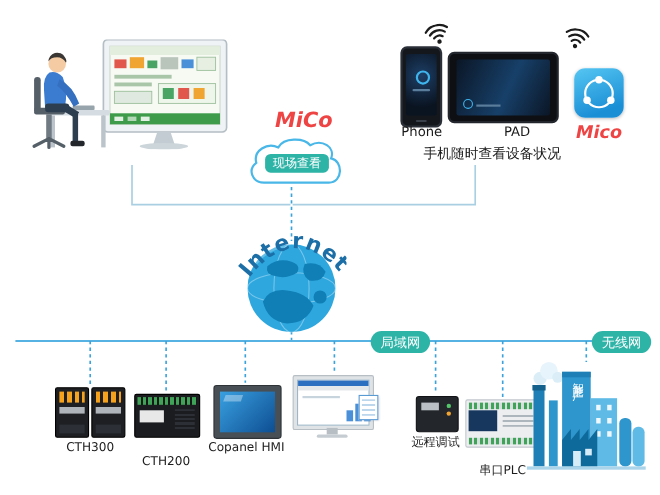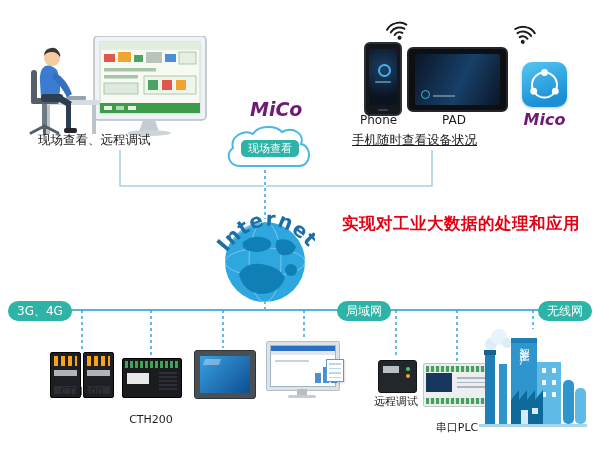--- a/index.html
+++ b/index.html
@@ -8,22 +8,22 @@
     font-family:"DejaVu Sans","Liberation Sans",sans-serif;color:#1a1a1a;
   }
   .abs{position:absolute;}
   svg{display:block;}
   
   .connectors{position:absolute;left:0;top:0;z-index:1;}
   .ln-solid{stroke:#a9cfe2;stroke-width:1.5;fill:none;}
   .ln-dash{stroke:#3aa3dd;stroke-width:1.5;stroke-dasharray:3 3;fill:none;}
   .ln-bus{stroke:#56b2e2;stroke-width:2;}
   
-  .caption{position:absolute;font-size:12.5px;color:#1a1a1a;text-align:left;z-index:3;}
-  .brand{position:absolute;font-weight:bold;font-style:italic;color:#701a75;z-index:3;}
+  .caption{position:absolute;font-size:12.5px;color:#1a1a1a;text-align:right;z-index:3;}
+  .brand{position:absolute;font-weight:bold;font-style:italic;color:#ef4444;z-index:3;}
   .headline{position:absolute;left:342px;top:213px;width:252px;font-size:16.5px;font-weight:bold;color:#e50113;z-index:3;letter-spacing:.5px;}
   .device-label{position:absolute;font-size:11px;color:#1d1d1d;text-align:center;line-height:1.3;z-index:3;}
   
   .pill{position:absolute;background:#2eb3a7;color:#fff;border-radius:11px;font-size:12px;line-height:1.2;
         padding:3px 9px;text-align:center;white-space:nowrap;z-index:3;}
   .pill-two{border-radius:9px;padding:2px 8px;}
   .pill-cloud{border-radius:5px;font-size:11px;padding:2px 7px;background:#2eb3a7;}
   
   .phone{position:absolute;left:364px;top:42px;width:34px;height:70px;background:#14171c;border:2px solid #2b3038;border-radius:6px;z-index:2;}
   .phone-screen{position:absolute;left:3px;right:3px;top:5px;bottom:9px;border-radius:2px;
@@ -150,21 +150,20 @@
       <path d="M30,20 a8,8 0 0 1 15,-4 q2,3 1,5 q-3,-5 -8,-5 q-6,0 -8,4 z" fill="#3a3734"></path>
       <path d="M31,30 Q25,34 26,46 L27,62 L45,62 Q48,46 43,34 Q37,28 31,30 Z" fill="#3c7cd0"></path>
       <path d="M40,36 Q52,42 58,58 L53,61 Q46,48 38,42 Z" fill="#3470bf"></path>
       <rect x="27" y="58" width="22" height="8" rx="3" fill="#2c3e50"></rect>
       <path d="M45,58 L58,66 L54,71 L42,64 Z" fill="#2c3e50"></path>
       <rect x="52" y="66" width="5" height="28" fill="#2c3e50"></rect>
       <rect x="50" y="92" width="13" height="5" rx="2" fill="#23272b"></rect>
     </g>
   </svg>
 
-  <div class="caption" style="left:38px;top:132px;width:168px;">现场查看、远程调试</div>
 
   <div class="brand" style="left:250px;top:98px;font-size:19px;">MiCo</div>
 
   <svg class="abs" style="left:224px;top:124px;z-index:2;" width="88" height="48" viewBox="0 0 88 48">
     <path d="M16,42 C5,42 1,30 9,24 C6,13 19,5 29,10 C34,1 52,1 58,8 C69,2 81,10 77,20 C88,22 88,42 75,42 Z" fill="#ffffff" stroke="#49b7e8" stroke-width="2"></path>
   </svg>
   <div class="pill pill-cloud" style="left:241px;top:140px;">现场查看</div>
 
   <svg class="wifi" style="left:386px;top:22px;transform:rotate(-15deg);" width="24" height="20" viewBox="0 0 24 20">
     <circle cx="12" cy="16" r="2" fill="#1c1c1c"></circle>
@@ -195,69 +194,68 @@
   <div class="mico-icon">
     <svg width="45" height="45" viewBox="0 0 45 45">
       <circle cx="22.5" cy="23" r="12.5" stroke="#ffffff" stroke-width="2" fill="none"></circle>
       <circle cx="22.5" cy="10.5" r="3.4" fill="#ffffff"></circle>
       <circle cx="11.7" cy="29.2" r="3.4" fill="#ffffff"></circle>
       <circle cx="33.3" cy="29.2" r="3.4" fill="#ffffff"></circle>
     </svg>
   </div>
   <div class="brand" style="left:522px;top:110px;width:45px;text-align:center;font-size:16px;">Mico</div>
 
-  <div class="caption" style="left:352px;top:132px;width:158px;text-decoration:underline;">手机随时查看设备状况</div>
+  <div class="caption" style="left:352px;top:132px;width:158px;">手机随时查看设备状况</div>
 
   <svg class="abs" style="left:215px;top:198px;z-index:2;" width="100" height="106" viewBox="0 0 100 106">
     <circle cx="50" cy="64" r="40" fill="#2ea7df"></circle>
     <ellipse cx="50" cy="64" rx="40" ry="14" fill="none" stroke="#ffffff" stroke-width="1" opacity="0.35"></ellipse>
     <ellipse cx="50" cy="64" rx="16" ry="40" fill="none" stroke="#ffffff" stroke-width="1" opacity="0.35"></ellipse>
     <path d="M28,44 q10,-8 22,-4 q9,3 5,10 q-10,6 -20,3 q-9,-2 -7,-9 z" fill="#0f7fb5"></path>
     <path d="M62,42 q13,-3 19,7 q-3,10 -15,8 q-8,-6 -4,-15 z" fill="#0f7fb5"></path>
     <path d="M24,76 q6,-12 22,-10 q18,2 24,14 q-6,16 -24,16 q-18,-2 -22,-20 z" fill="#0f7fb5"></path>
     <circle cx="76" cy="72" r="6" fill="#0f7fb5"></circle>
     <path d="M18,40 a40,40 0 0 1 26,-15" stroke="#ffffff" stroke-width="4" opacity="0.25" fill="none" stroke-linecap="round"></path>
     <path id="inetArc" d="M6,62 Q50,0 94,50" fill="none"></path>
     <text font-size="20" font-weight="bold" fill="#1b6ea6" letter-spacing="1">
       <textPath href="#inetArc" startOffset="8%">Internet</textPath>
     </text>
   </svg>
 
-  <div class="headline">实现对工业大数据的处理和应用</div>
-
-  <div class="pill" style="left:8px;top:301px;">3G、4G</div>
+
   <div class="pill" style="left:538px;top:301px;">无线网</div>
   <div class="pill" style="left:337px;top:301px;">局域网</div>
 
   <div class="dev" style="left:50px;top:352px;width:64px;height:46px;">
     <div class="cth-mod" style="left:0;">
       <div class="cth-ports"></div>
       <div class="cth-plate"></div>
       <div class="cth-base"></div>
     </div>
     <div class="cth-mod" style="left:33px;">
       <div class="cth-ports"></div>
       <div class="cth-plate"></div>
       <div class="cth-base"></div>
     </div>
   </div>
-  <div class="device-label" style="left:48px;top:385px;width:68px;">CTH300</div>
+  <div class="device-label" style="left:48px;top:400px;width:68px;">CTH300</div>
 
   <div class="dev cth200" style="left:122px;top:358px;">
     <div class="cth200-strip"></div>
     <div class="cth200-plate"></div>
     <div class="cth200-vent"></div>
   </div>
   <div class="device-label" style="left:119px;top:413px;width:64px;">CTH200</div>
 
   <div class="dev copanel" style="left:194px;top:350px;">
     <div class="copanel-screen">
       <div class="copanel-glint"></div>
     </div>
   </div>
+  <div class="device-label" style="left:186px;top:400px;width:76px;">Copanel HMI</div>
 
   <div class="dev" style="left:266px;top:341px;width:78px;height:60px;">
     <div class="mw-monitor">
       <div class="mw-screen">
         <div class="mw-title"></div>
         <div class="mw-tool"></div>
         <div class="mw-line"></div>
         <div class="mw-bar" style="left:44px;height:10px;"></div>
         <div class="mw-bar" style="left:52px;height:16px;"></div>
         <div class="mw-bar" style="left:60px;height:7px;"></div>

